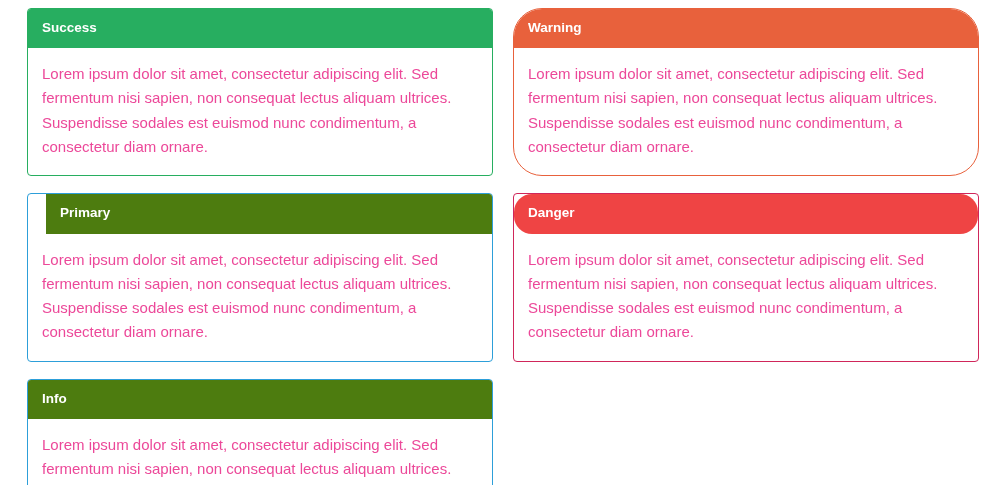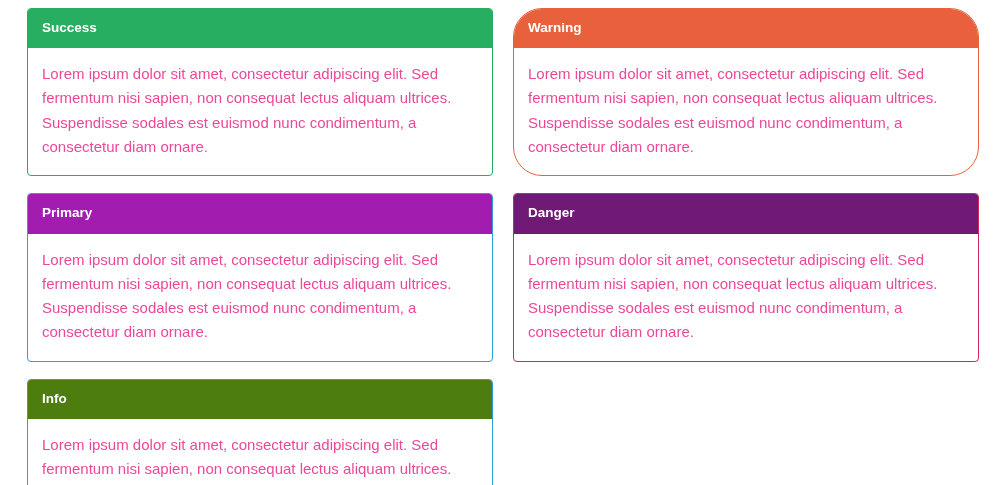--- a/index.html
+++ b/index.html
@@ -68,21 +68,21 @@
     <div class="col">
 
       <div class="panel" style="border-color: rgb(39, 174, 96);">
         <div class="panel-heading" style="background: rgb(39, 174, 96);">
           <span class="panel-title">Success</span>
         </div>
         <div class="panel-body">Lorem ipsum dolor sit amet, consectetur adipiscing elit. Sed fermentum nisi sapien, non consequat lectus aliquam ultrices. Suspendisse sodales est euismod nunc condimentum, a consectetur diam ornare.</div>
       </div>
 
       <div class="panel" style="border-color: rgb(45, 159, 217);">
-        <div class="panel-heading" style="background: #a21caf;">
+        <div class="panel-heading" style="background: #4d7c0f; margin-left: 18px;">
           <span class="panel-title">Primary</span>
         </div>
         <div class="panel-body">Lorem ipsum dolor sit amet, consectetur adipiscing elit. Sed fermentum nisi sapien, non consequat lectus aliquam ultrices. Suspendisse sodales est euismod nunc condimentum, a consectetur diam ornare.</div>
       </div>
 
       <div class="panel" style="border-color: rgb(45, 159, 217);">
         <div class="panel-heading" style="background: #4d7c0f;">
           <span class="panel-title">Info</span>
         </div>
         <div class="panel-body">Lorem ipsum dolor sit amet, consectetur adipiscing elit. Sed fermentum nisi sapien, non consequat lectus aliquam ultrices. Suspendisse sodales est euismod nunc condimentum, a consectetur diam ornare.</div>
@@ -93,21 +93,21 @@
     <div class="col">
 
       <div class="panel" style="border-color: rgb(232, 97, 60); border-radius: 29px;">
         <div class="panel-heading" style="background: rgb(232, 97, 60);">
           <span class="panel-title">Warning</span>
         </div>
         <div class="panel-body">Lorem ipsum dolor sit amet, consectetur adipiscing elit. Sed fermentum nisi sapien, non consequat lectus aliquam ultrices. Suspendisse sodales est euismod nunc condimentum, a consectetur diam ornare.</div>
       </div>
 
       <div class="panel" style="border-color: rgb(208, 38, 90);">
-        <div class="panel-heading" style="background: #701a75;">
+        <div class="panel-heading" style="background: #ef4444; border-radius: 18px;">
           <span class="panel-title">Danger</span>
         </div>
         <div class="panel-body">Lorem ipsum dolor sit amet, consectetur adipiscing elit. Sed fermentum nisi sapien, non consequat lectus aliquam ultrices. Suspendisse sodales est euismod nunc condimentum, a consectetur diam ornare.</div>
       </div>
 
     </div>
 
   </div>
 </div>
 

